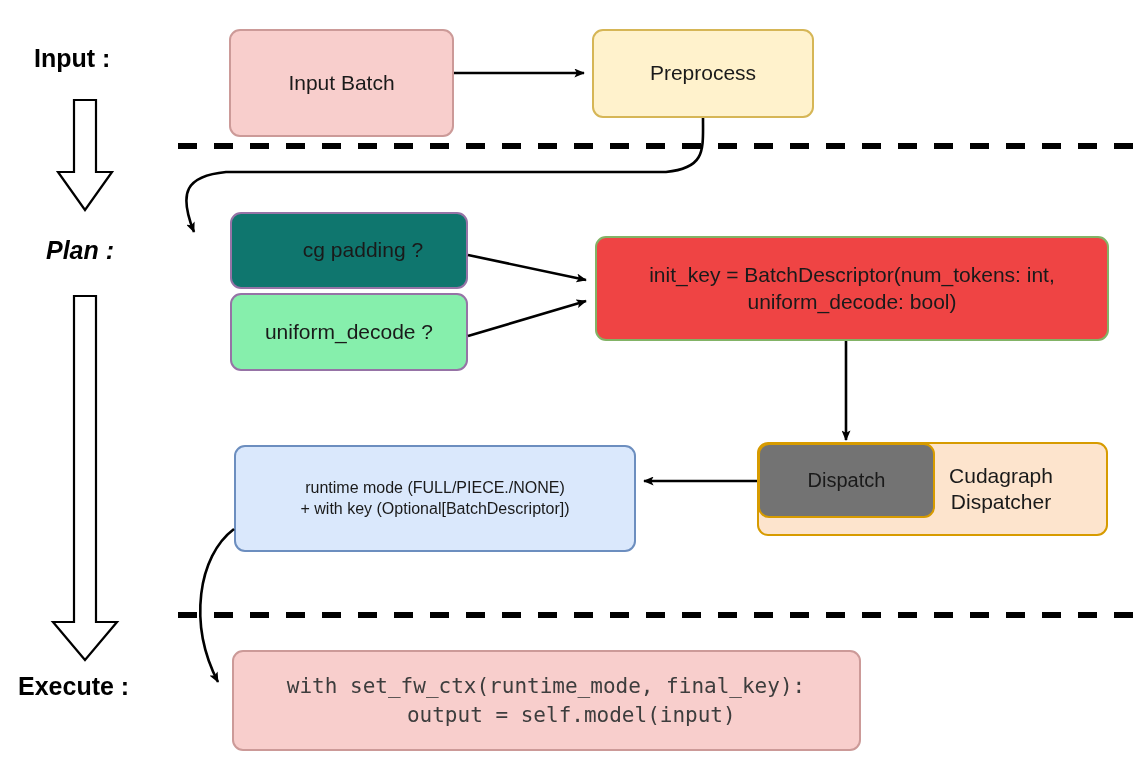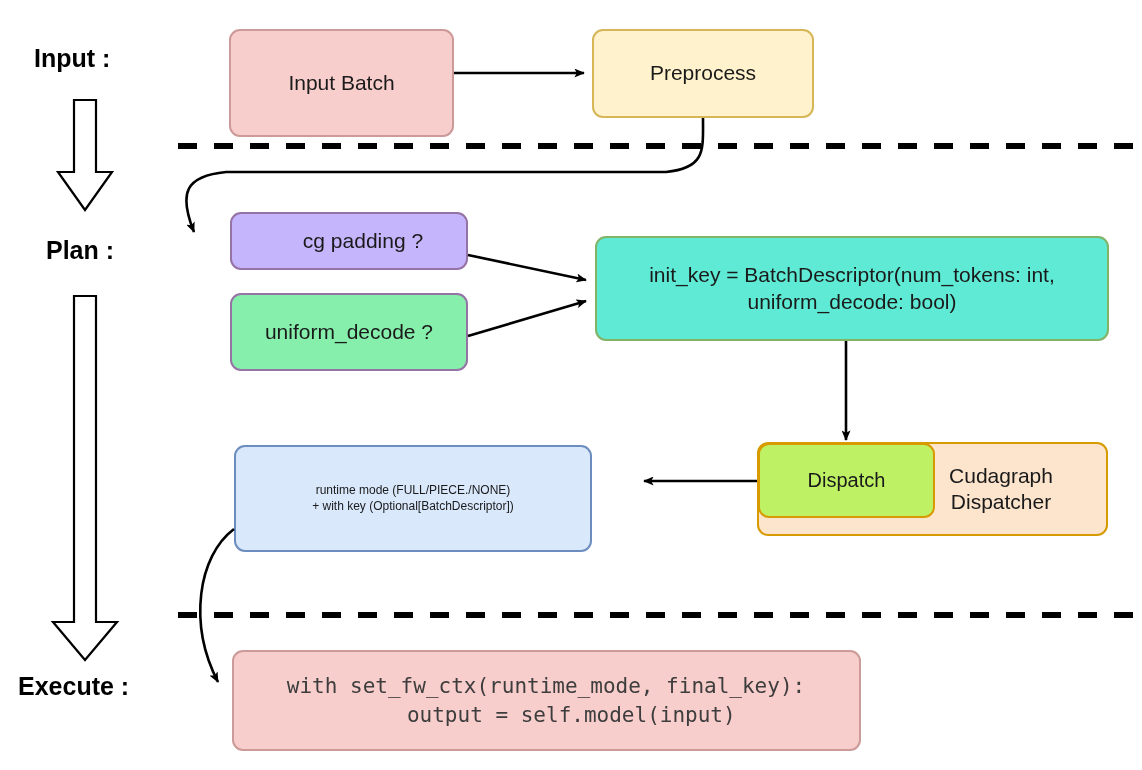--- a/index.html
+++ b/index.html
@@ -59,55 +59,55 @@
     height: 770px;
     pointer-events: none;
   }
 </style>
 </head>
 <body>
 
 <div id="canvas">
 
   <div class="stage-label" style="left:28px; top:44px;">Input :</div>
-  <div class="stage-label" style="left:40px; top:236px;">Plan :</div>
+  <div class="stage-label" style="left:40px; top:236px;font-style:italic;">Plan :</div>
   <div class="stage-label" style="left:12px; top:672px;">Execute :</div>
 
   <div class="node" style="left:223px; top:29px; width:225px; height:108px; background:#f8cecc; border-color:#cc9a98;">
     <span>Input Batch</span>
   </div>
 
   <div class="node" style="left:586px; top:29px; width:222px; height:89px; background:#fff2cc; border-color:#d6b656;">
     <span>Preprocess</span>
   </div>
 
-  <div class="node" style="left:224px; top:212px; width:238px; height:58px; background:#c4b5fd; border-color:#9673a6;padding-left:36px;">
+  <div class="node" style="left:224px; top:212px; width:238px; height:77px; background:#0f766e; border-color:#9673a6;padding-left:36px;">
     <span>cg padding ?</span>
   </div>
 
   <div class="node" style="left:224px; top:293px; width:238px; height:78px; background:#86efac; border-color:#9673a6;text-align:right;">
     <span>uniform_decode ?</span>
   </div>
 
-  <div class="node" style="left:589px; top:236px; width:514px; height:105px; background:#5eead4; border-color:#82b366; flex-direction:column;">
+  <div class="node" style="left:589px; top:236px; width:514px; height:105px; background:#ef4444; border-color:#82b366; flex-direction:column;">
     <span>init_key = BatchDescriptor(num_tokens: int,</span>
     <span>uniform_decode: bool)</span>
   </div>
 
   <div class="node" style="left:751px; top:442px; width:351px; height:94px; background:#fde4cd; border-color:#d79b00;
               justify-content:flex-end; padding-right:16px; white-space:pre-line; line-height:1.25;">
     <span style="display:inline-block; width:178px; text-align:center;">Cudagraph
 Dispatcher</span>
   </div>
 
-  <div class="node" style="left:752px; top:443px; width:177px; height:75px; background:#bef264; border-color:#d79b00; font-size:20px;">
+  <div class="node" style="left:752px; top:443px; width:177px; height:75px; background:#737373; border-color:#d79b00; font-size:20px;">
     <span>Dispatch</span>
   </div>
 
-  <div class="node" style="left:228px; top:445px; width:358px; height:107px; background:#dae8fc; border-color:#6c8ebf; flex-direction:column; font-size:12px;">
+  <div class="node" style="left:228px; top:445px; width:402px; height:107px; background:#dae8fc; border-color:#6c8ebf; flex-direction:column; font-size:16px;">
     <span>runtime mode (FULL/PIECE./NONE)</span>
     <span>+ with key (Optional[BatchDescriptor])</span>
   </div>
 
   <div class="node node-code" style="left:226px; top:650px; width:629px; height:101px; background:#f8cecc; border-color:#cc9a98; flex-direction:column; align-items:center; padding-left:7px; justify-content:center;">
     <span>with set_fw_ctx(runtime_mode, final_key):</span>
     <span>    output = self.model(input)</span>
   </div>
 
   <svg class="overlay" viewBox="0 0 1142 770">

